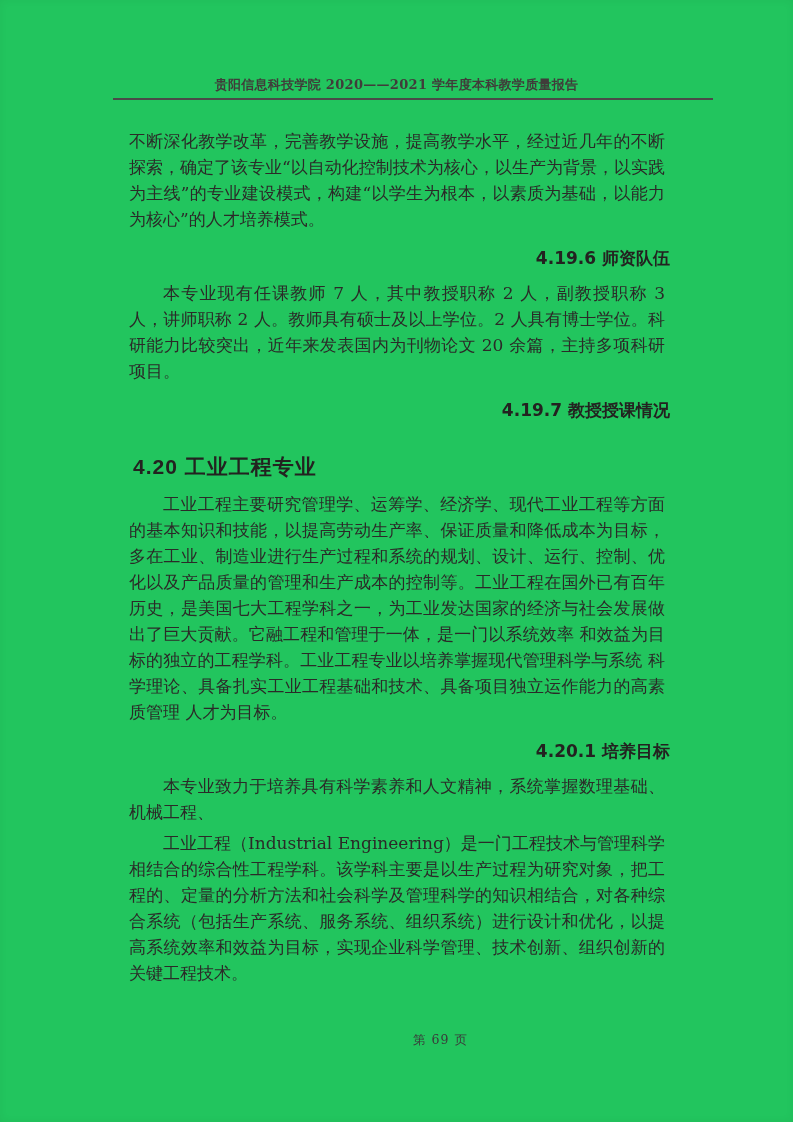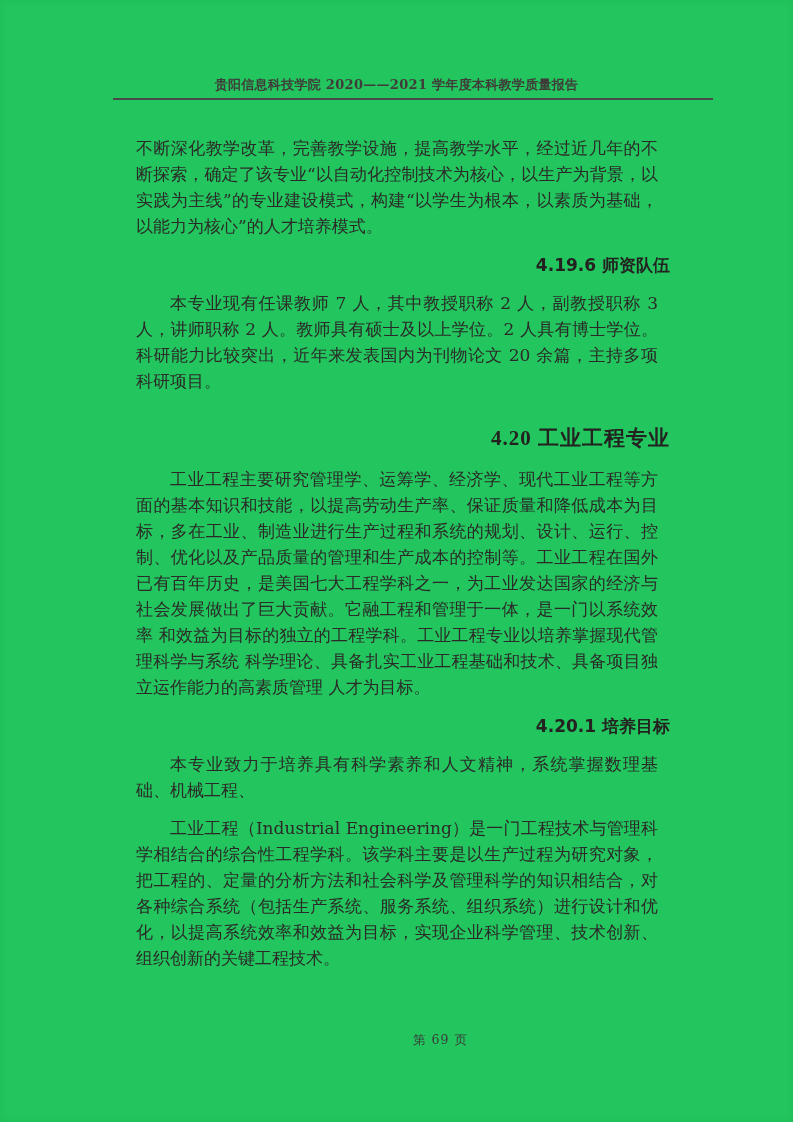--- a/index.html
+++ b/index.html
@@ -41,45 +41,45 @@
     position: absolute;
     top: 123px;
     left: 124px;
     width: 546px;
     font-size: 17px;
     line-height: 26px;
     text-align: justify;
   }
 
   .para {
-    margin: 12px;
+    margin: 5px;
     text-indent: 2em;
   }
 
   .para.no-indent { text-indent: 0; }
 
   .sec-heading {
     font-family: "DejaVu Sans", "Liberation Sans", sans-serif;
     font-size: 17px;
     line-height: 26px;
     font-weight: 700;
     color: #232220;
     margin: 13px 0 9px 0;
     text-align: right;
     text-indent: 0;
   }
 
   .sec-heading-big {
-    font-family: Liberation Serif, serif;
+    font-family: Liberation Sans, sans-serif;
     font-size: 21px;
     line-height: 32px;
     font-weight: 700;
     color: #232220;
-    margin: 28px 0 8px 16px;
-    text-align: right;
+    margin: 28px 0 8px 9px;
+    text-align: left;
     text-indent: 0;
     letter-spacing: 1px;
   }
 
   .page-footer {
     position: absolute;
     top: 1032px;
     left: 0;
     width: 100%;
     text-align: center;
@@ -99,20 +99,21 @@
   <div class="header-rule"></div>
 
   <div class="content">
 
     <p class="para no-indent">不断深化教学改革，完善教学设施，提高教学水平，经过近几年的不断探索，确定了该专业“以自动化控制技术为核心，以生产为背景，以实践为主线”的专业建设模式，构建“以学生为根本，以素质为基础，以能力为核心”的人才培养模式。</p>
 
     <h3 class="sec-heading">4.19.6 师资队伍</h3>
 
     <p class="para">本专业现有任课教师 7 人，其中教授职称 2 人，副教授职称 3 人，讲师职称 2 人。教师具有硕士及以上学位。2 人具有博士学位。科研能力比较突出，近年来发表国内为刊物论文 20 余篇，主持多项科研项目。</p>
 
+    <h3 class="sec-heading">4.19.7 教授授课情况</h3>
 
 
     <h2 class="sec-heading-big">4.20 工业工程专业</h2>
 
     <p class="para">工业工程主要研究管理学、运筹学、经济学、现代工业工程等方面的基本知识和技能，以提高劳动生产率、保证质量和降低成本为目标，多在工业、制造业进行生产过程和系统的规划、设计、运行、控制、优化以及产品质量的管理和生产成本的控制等。工业工程在国外已有百年历史，是美国七大工程学科之一，为工业发达国家的经济与社会发展做出了巨大贡献。它融工程和管理于一体，是一门以系统效率 和效益为目标的独立的工程学科。工业工程专业以培养掌握现代管理科学与系统 科学理论、具备扎实工业工程基础和技术、具备项目独立运作能力的高素质管理 人才为目标。</p>
 
     <h3 class="sec-heading">4.20.1 培养目标</h3>
 
     <p class="para">本专业致力于培养具有科学素养和人文精神，系统掌握数理基础、机械工程、</p>
 

